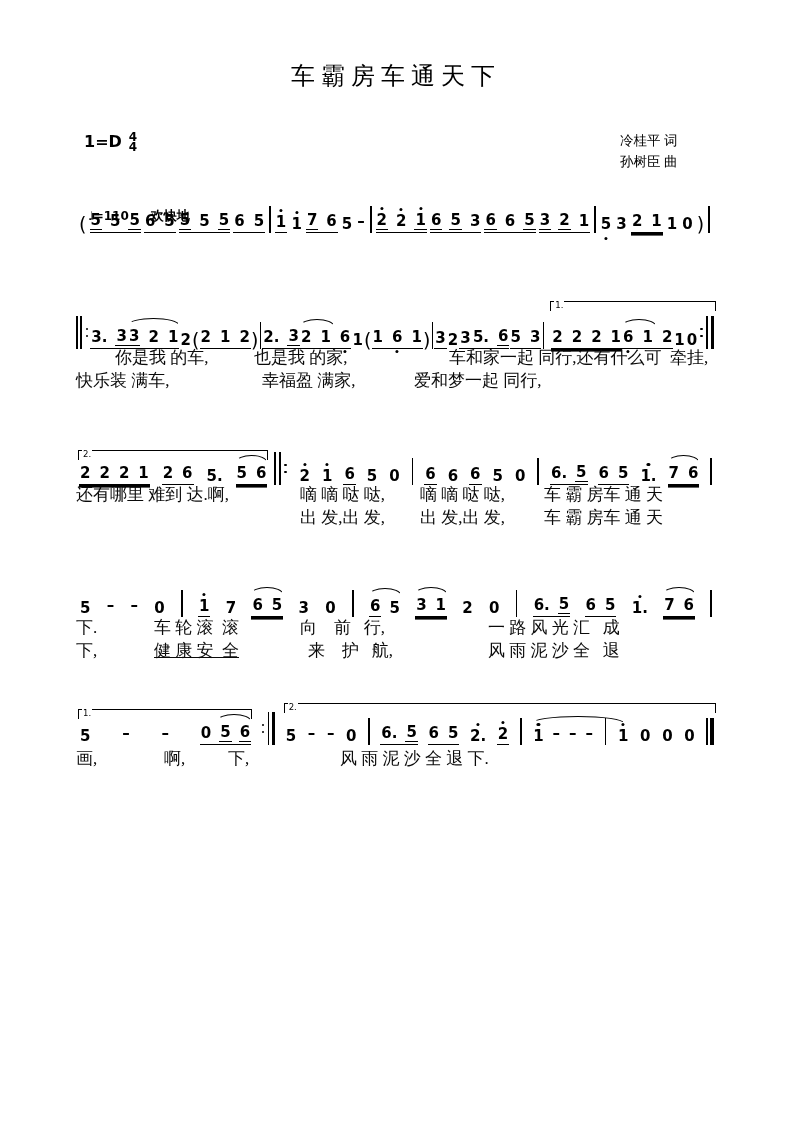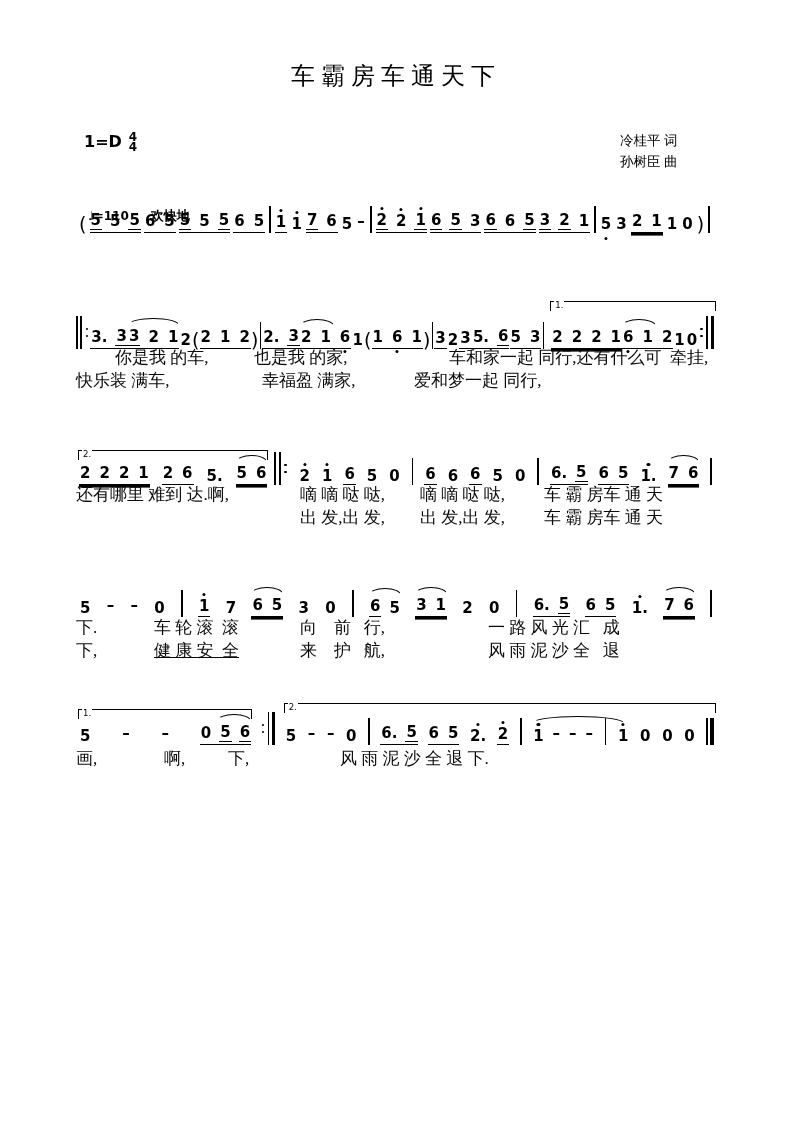--- a/index.html
+++ b/index.html
@@ -365,21 +365,21 @@
           <div class="bl" style="width: 1.6px; height: 27px;"></div>
         </div>
       </div>
     </div>
     <div class="lyr" style="left: 76px; top: 618px;">下.</div>
     <div class="lyr" style="left: 154px; top: 618px;">车 轮 滚  滚</div>
     <div class="lyr" style="left: 300px; top: 618px;">向    前   行,</div>
     <div class="lyr" style="left: 488px; top: 618px;">一 路 风 光 汇   成</div>
     <div class="lyr" style="left: 76px; top: 641px;">下,</div>
     <div class="lyr" style="left: 154px; top: 641px; text-decoration: underline;">健 康 安  全</div>
-    <div class="lyr" style="left: 300px; top: 641px;">来    护   航,</div>
+    <div class="lyr" style="left: 308px; top: 641px;">来    护   航,</div>
     <div class="lyr" style="left: 488px; top: 641px;">风 雨 泥 沙 全   退</div>
     <div class="mline" style="left: 76px; top: 712px; width: 642px;">
       <div class="seg" style="flex-grow: 8;">
         <div class="volta"></div>
         <span class="vlab">1.</span>
         <span class="note">5</span>
         <span class="note dash">–</span>
         <span class="note dash">–</span>
         <span class="grp b1">
           <span class="note">0</span>

